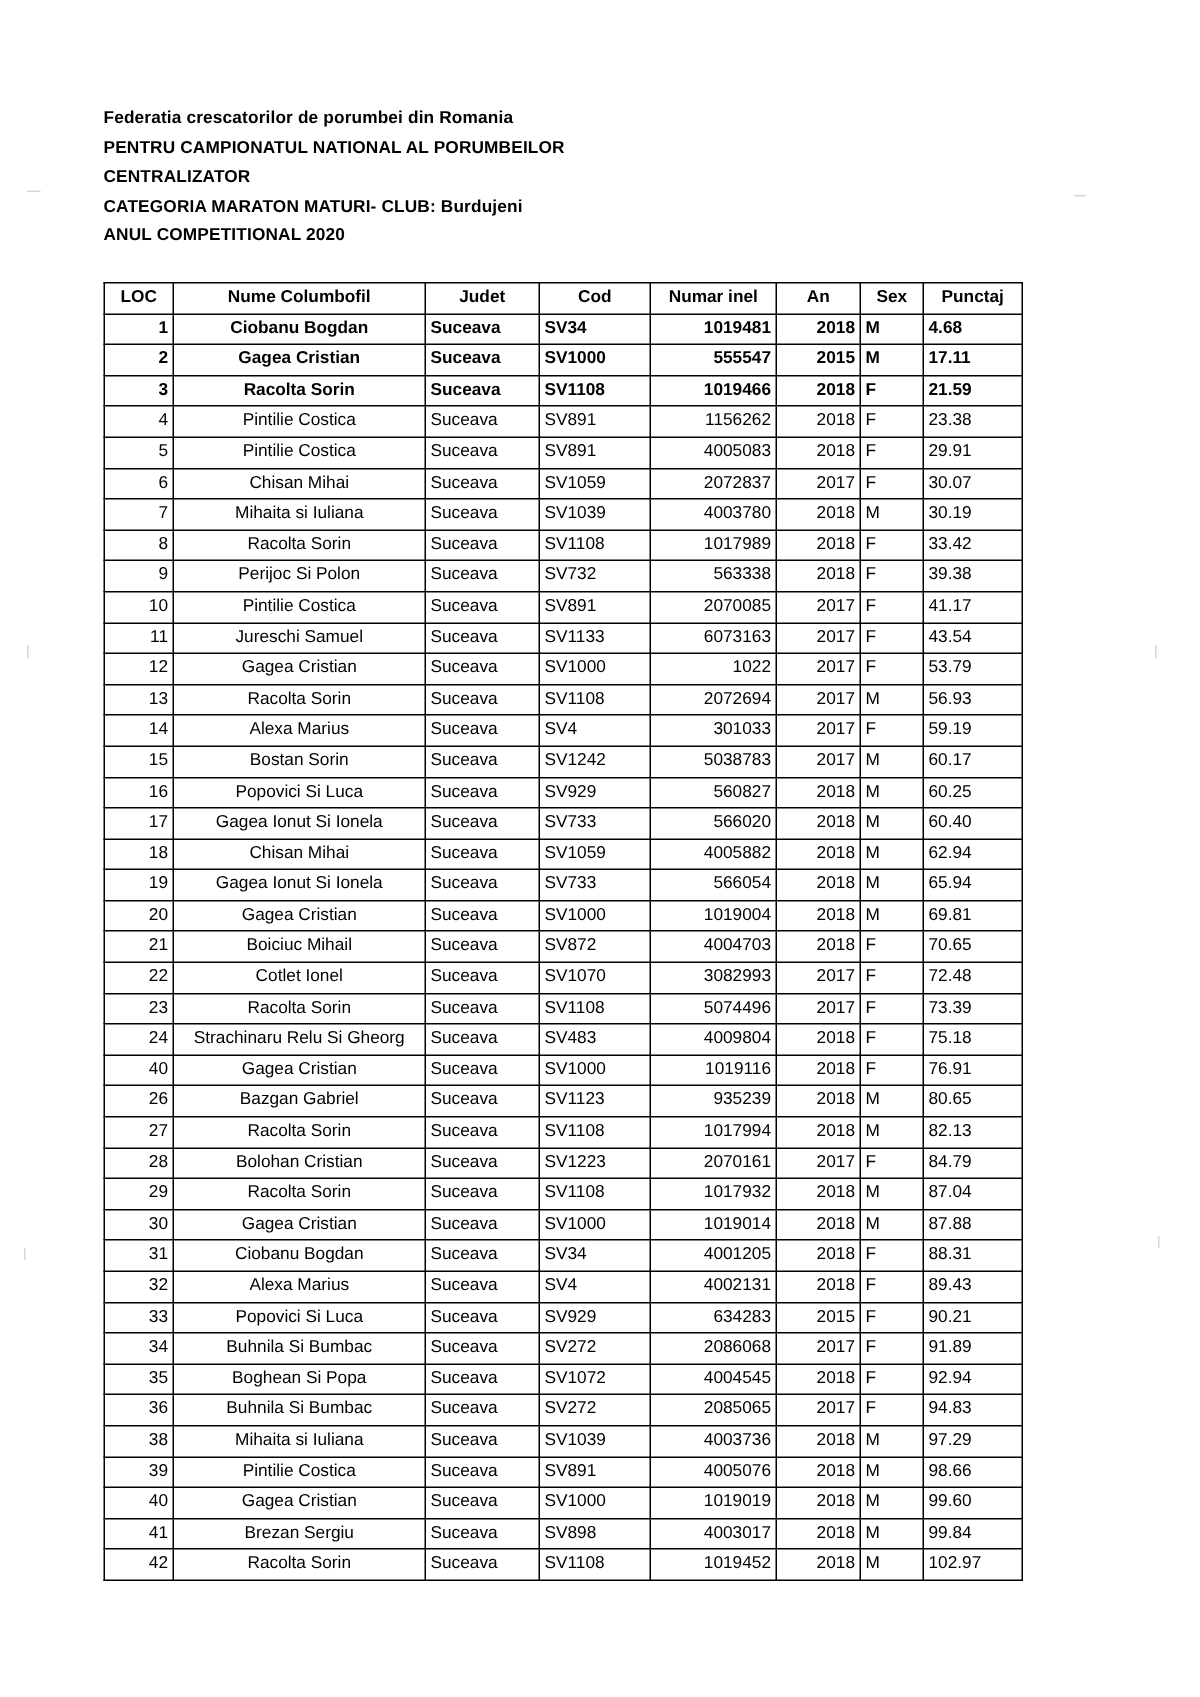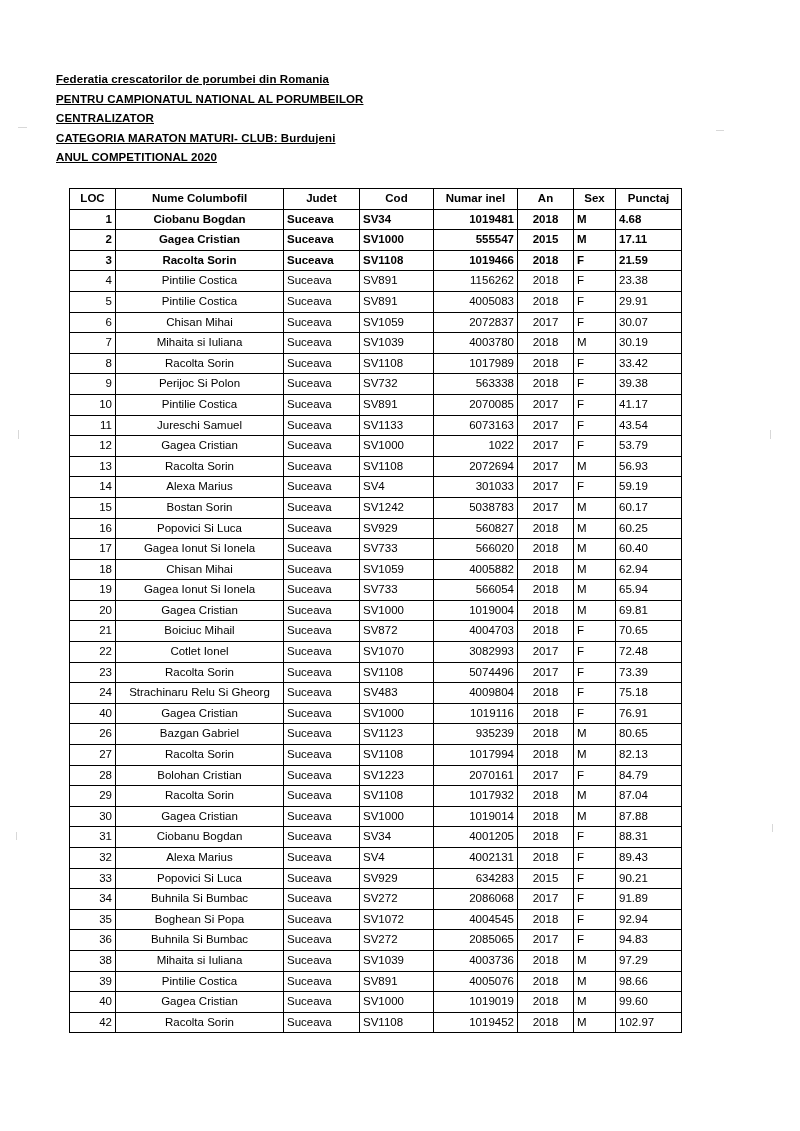--- a/index.html
+++ b/index.html
@@ -17,24 +17,23 @@
   }
   .page {
     position: absolute;
     left: 0; top: 0;
     width: 800px;
     height: 1131px;
     background: #fff;
   }
   .header-block {
     position: absolute;
-    left: 56px;
+    left: 69px;
     top: 70px;
     width: 660px;
-    text-decoration: underline;
   }
   .header-line {
     font-size: 11.5px;
     font-weight: bold;
     line-height: 19.5px;
     letter-spacing: 0.1px;
     white-space: nowrap;
   }
   table.main {
     position: absolute;
@@ -65,21 +64,21 @@
   col.c-inel   { width: 84px; }
   col.c-an     { width: 56px; }
   col.c-sex    { width: 42px; }
   col.c-punct  { width: 66px; }
 
   td.loc   { text-align: right; padding-right: 5px; }
   td.name  { text-align: center; padding-left: 5px; }
   td.judet { text-align: left; padding-left: 5px; }
   td.cod   { text-align: left; padding-left: 5px; }
   td.inel  { text-align: right; padding-right: 5px; }
-  td.an    { text-align: center; padding-right: 5px; }
+  td.an    { text-align: right; padding-right: 5px; }
   td.sex   { text-align: left; padding-left: 5px; }
   td.punct { text-align: left; padding-left: 5px; }
 
   tr.bold td { font-weight: bold; }
 
   
   .speck {
     position: absolute;
     background: #d8d8d8;
   }
@@ -512,20 +511,30 @@
           <td class="loc">40</td>
           <td class="name">Gagea Cristian</td>
           <td class="judet">Suceava</td>
           <td class="cod">SV1000</td>
           <td class="inel">1019019</td>
           <td class="an">2018</td>
           <td class="sex">M</td>
           <td class="punct">99.60</td>
         </tr>
         <tr>
+          <td class="loc">41</td>
+          <td class="name">Brezan Sergiu</td>
+          <td class="judet">Suceava</td>
+          <td class="cod">SV898</td>
+          <td class="inel">4003017</td>
+          <td class="an">2018</td>
+          <td class="sex">M</td>
+          <td class="punct">99.84</td>
+        </tr>
+        <tr>
           <td class="loc">42</td>
           <td class="name">Racolta Sorin</td>
           <td class="judet">Suceava</td>
           <td class="cod">SV1108</td>
           <td class="inel">1019452</td>
           <td class="an">2018</td>
           <td class="sex">M</td>
           <td class="punct">102.97</td>
         </tr>
       </tbody>

